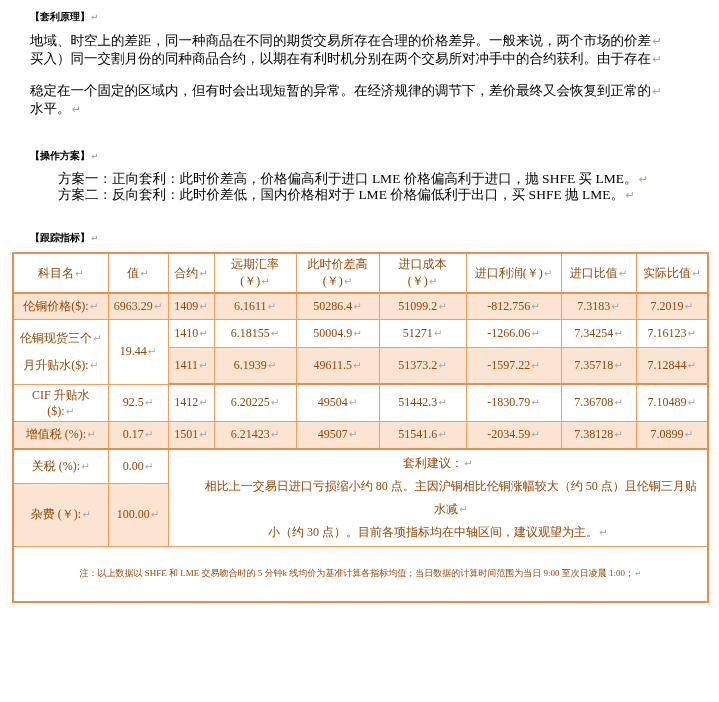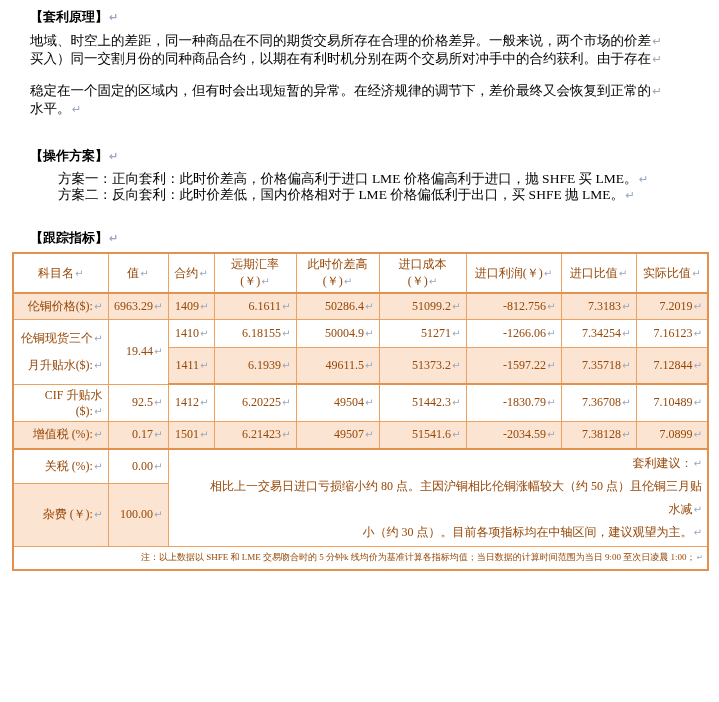--- a/index.html
+++ b/index.html
@@ -9,21 +9,21 @@
     overflow:hidden;
     box-sizing:border-box;
     background:#fff;
     color:#000;
     font-family:"Liberation Serif","DejaVu Serif",serif;
     font-size:13.5px;
     padding-top:8px;
   }
   .sect-title{
     font-weight:bold;
-    font-size:13px;
+    font-size:10px;
     margin:0 0 0 30px;
     line-height:17px;
   }
   .para{margin:6px 30px 0 30px;}
   .para .line{line-height:17px;white-space:nowrap;}
   .gap14{height:14px;}
   .gap30{height:29px;}
   .gap26{height:26px;}
   .plans{margin:6px 30px 0 58px;}
   .plans .line{line-height:16px;white-space:nowrap;}
@@ -48,35 +48,35 @@
     padding:2px 5px;
     overflow:hidden;
   }
   table.ind th{
     font-weight:normal;
     text-align:center;
     height:22px;
     border-bottom:2px solid #E2914E;
     background:#fff;
   }
-  table.ind td{text-align:right;vertical-align:middle;}
+  table.ind td{text-align:center;vertical-align:middle;}
   .c-peach{background:#FBE4D1;}
   .c-white{background:#ffffff;}
   tr.r1409 td{height:21px;}
   tr.r1410 td{height:23px;}
   tr.r1411 td{height:31px;border-bottom:2px solid #E2914E;}
   tr.r1412 td{height:23px;}
   tr.r1501 td{height:22px;border-bottom:2px solid #E2914E;}
   tr.rtariff td{height:21px;}
   tr.rmisc td{height:42px;}
   td.merged-name{vertical-align:top;padding-top:4px;line-height:26px;}
   td.merged-val{vertical-align:top;padding-top:5px;}
   td.advice-cell{vertical-align:top;padding:3px 6px;line-height:23px;}
   td.advice-cell .indent{padding-left:26px;}
-  tr.rfoot td{height:18px;font-size:9px;padding:2px 4px;}
+  tr.rfoot td{height:18px;font-size:9px;padding:18px 4px;}
 </style>
 </head>
 <body>
 
 <div class="page">
 
   <div class="sect-title"><span>【套利原理】</span><span class="pm">↵</span></div>
   <div class="para">
     <div class="line"><span>地域、时空上的差距，同一种商品在不同的期货交易所存在合理的价格差异。一般来说，两个市场的价差</span><span class="pm">↵</span></div>
     <div class="line"><span>买入）同一交割月份的同种商品合约，以期在有利时机分别在两个交易所对冲手中的合约获利。由于存在</span><span class="pm">↵</span></div>

